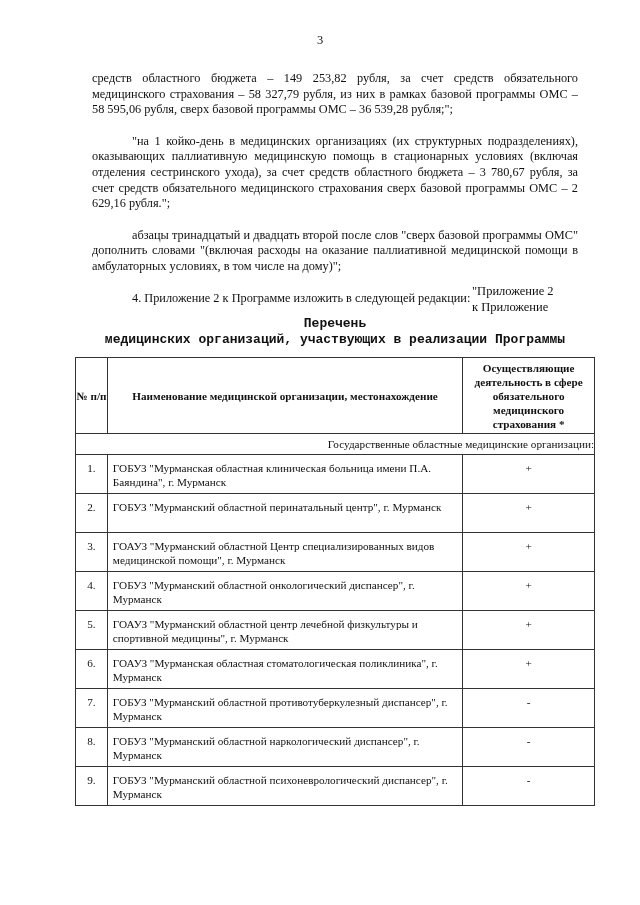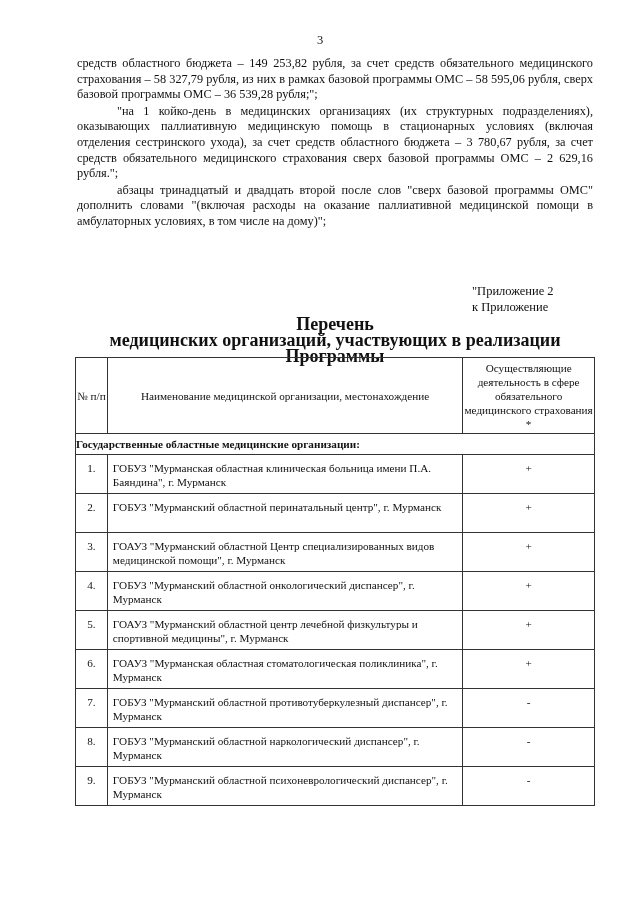--- a/index.html
+++ b/index.html
@@ -9,57 +9,58 @@
     color: #111111;
   }
   .page-number {
     position: absolute; top: 33px; left: 0; width: 640px; text-align: center;
     font-size: 12.5px;
   }
   .body-text {
     position: absolute; top: 55px; left: 76px; width: 518px;
     font-size: 12.3px; line-height: 15.6px;
   }
-  .para { margin: 1px; text-align: justify; }
+  .para { margin: 16px; text-align: justify; }
   .para.indent { text-indent: 40px; }
   .appendix-ref {
     position: absolute; top: 284px; left: 472px; font-size: 12.5px; line-height: 15.6px;
   }
   .list-title {
     position: absolute; top: 316px; left: 76px; width: 518px; text-align: center;
-    font-weight: bold; font-size: 18px; line-height: 16px;
+    font-weight: bold; font-size: 13px; line-height: 16px; font-family: Liberation Mono, monospace;
   }
   table.orgs {
     position: absolute; top: 357px; left: 75px; width: 520px;
     border-collapse: collapse; font-size: 11.2px; line-height: 14px;
   }
   table.orgs td, table.orgs th {
     border: 1px solid #333333; padding: 0; vertical-align: top;
   }
-  table.orgs th { font-weight: normal; vertical-align: middle; text-align: center; }
+  table.orgs th { font-weight: bold; vertical-align: middle; text-align: center; }
   th.col-num { width: 31px; }
   th.col-name { width: 356px; }
   th.col-oms { width: 131px; padding: 4px 2px; }
   tr.hdr { height: 76px; }
-  tr.section td { text-align: left; font-weight: bold; height: 20px; vertical-align: middle; }
+  tr.section td { text-align: right; font-weight: normal; height: 20px; vertical-align: middle; }
   tr.row { height: 39px; }
   tr.row.single { height: 24px; }
   td.num { text-align: center; padding-top: 6px !important; }
   td.name { padding: 6px 4px 4px 5px !important; }
   td.oms { text-align: center; padding-top: 6px !important; }
 </style>
 </head>
 <body>
 
 <div class="page-number">3</div>
 
 <div class="body-text">
   <p class="para">средств областного бюджета – 149 253,82 рубля, за счет средств обязательного медицинского страхования – 58 327,79 рубля, из них в рамках базовой программы ОМС – 58 595,06 рубля, сверх базовой программы ОМС – 36 539,28 рубля;";</p>
   <p class="para indent">"на 1 койко-день в медицинских организациях (их структурных подразделениях), оказывающих паллиативную медицинскую помощь в стационарных условиях (включая отделения сестринского ухода), за счет средств областного бюджета – 3 780,67 рубля, за счет средств обязательного медицинского страхования сверх базовой программы ОМС – 2 629,16 рубля.";</p>
   <p class="para indent">абзацы тринадцатый и двадцать второй после слов "сверх базовой программы ОМС" дополнить словами "(включая расходы на оказание паллиативной медицинской помощи в амбулаторных условиях, в том числе на дому)";</p>
+  <p class="para indent">4. Приложение 2 к Программе изложить в следующей редакции:</p>
 </div>
 
 <div class="appendix-ref">
   <div>"Приложение 2</div>
   <div>к Приложение</div>
 </div>
 
 <div class="list-title">
   <div>Перечень</div>
   <div>медицинских организаций, участвующих в реализации Программы</div>

